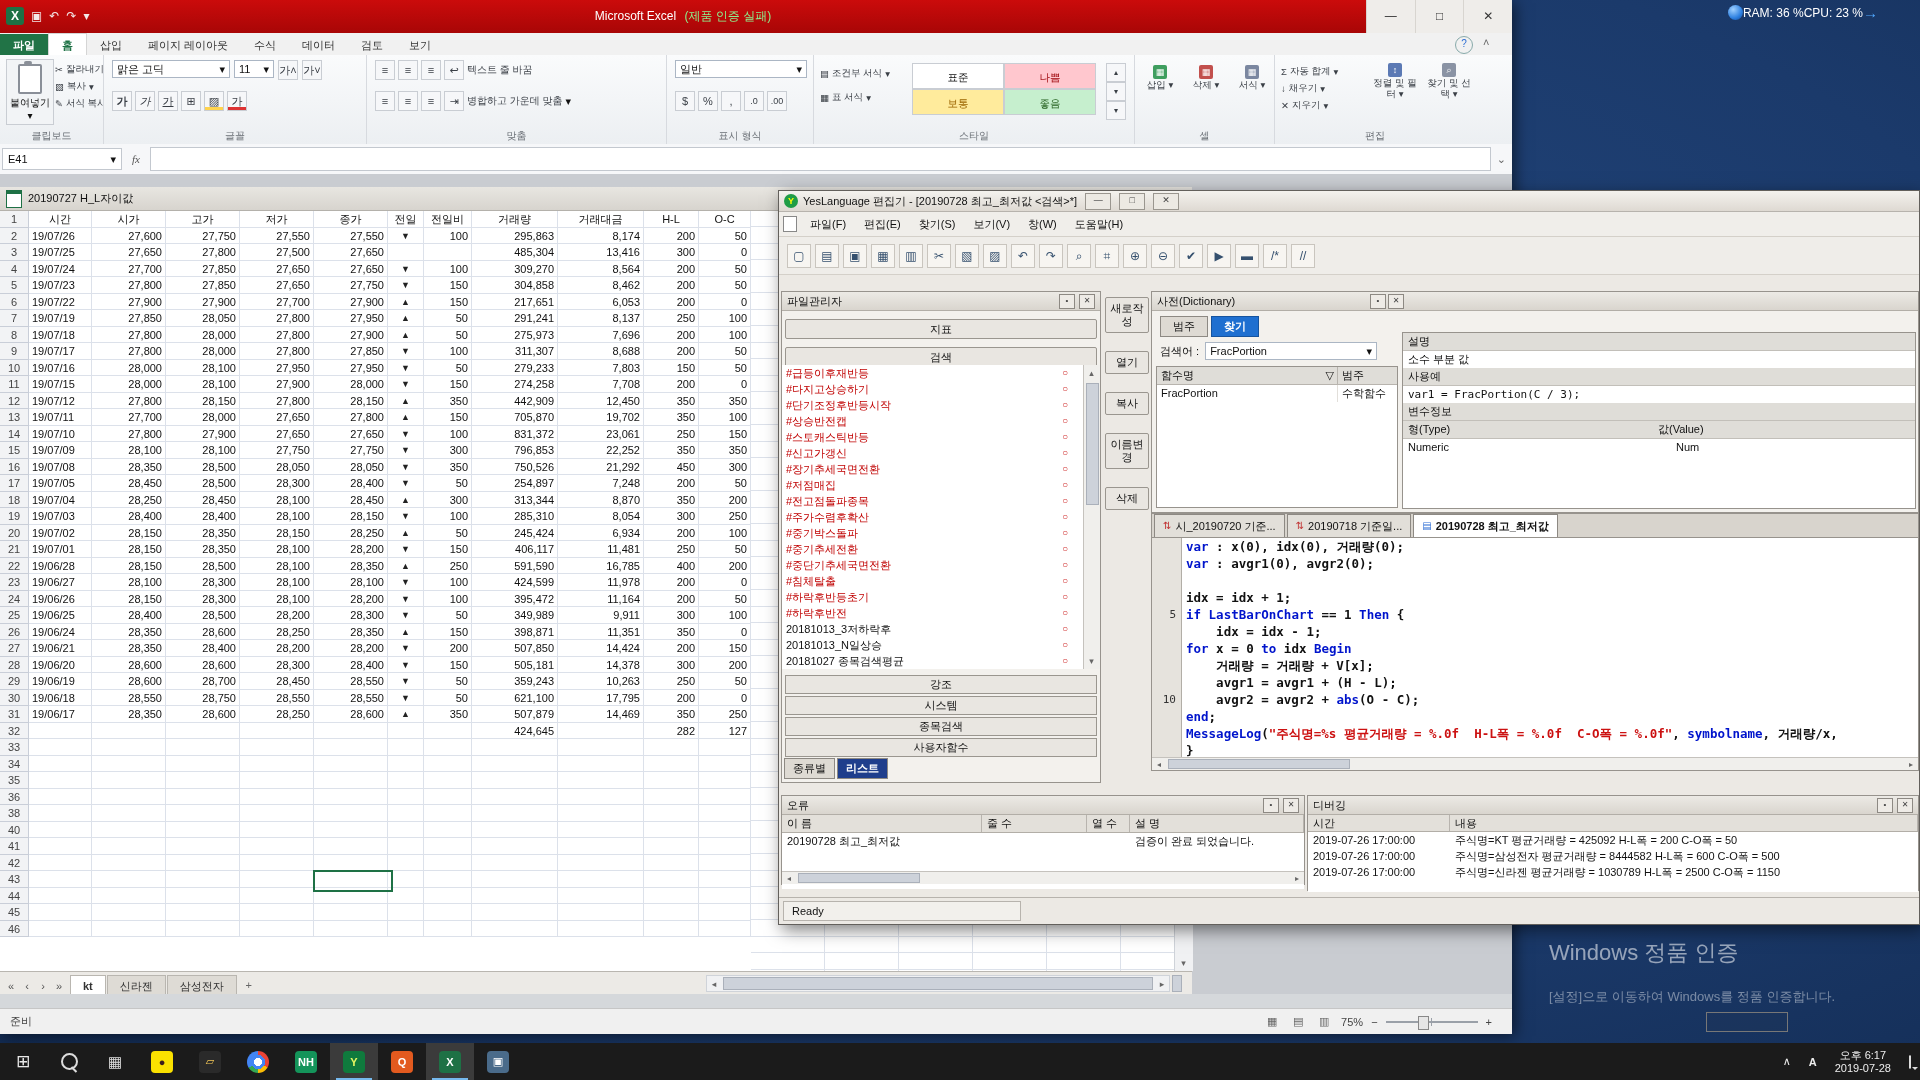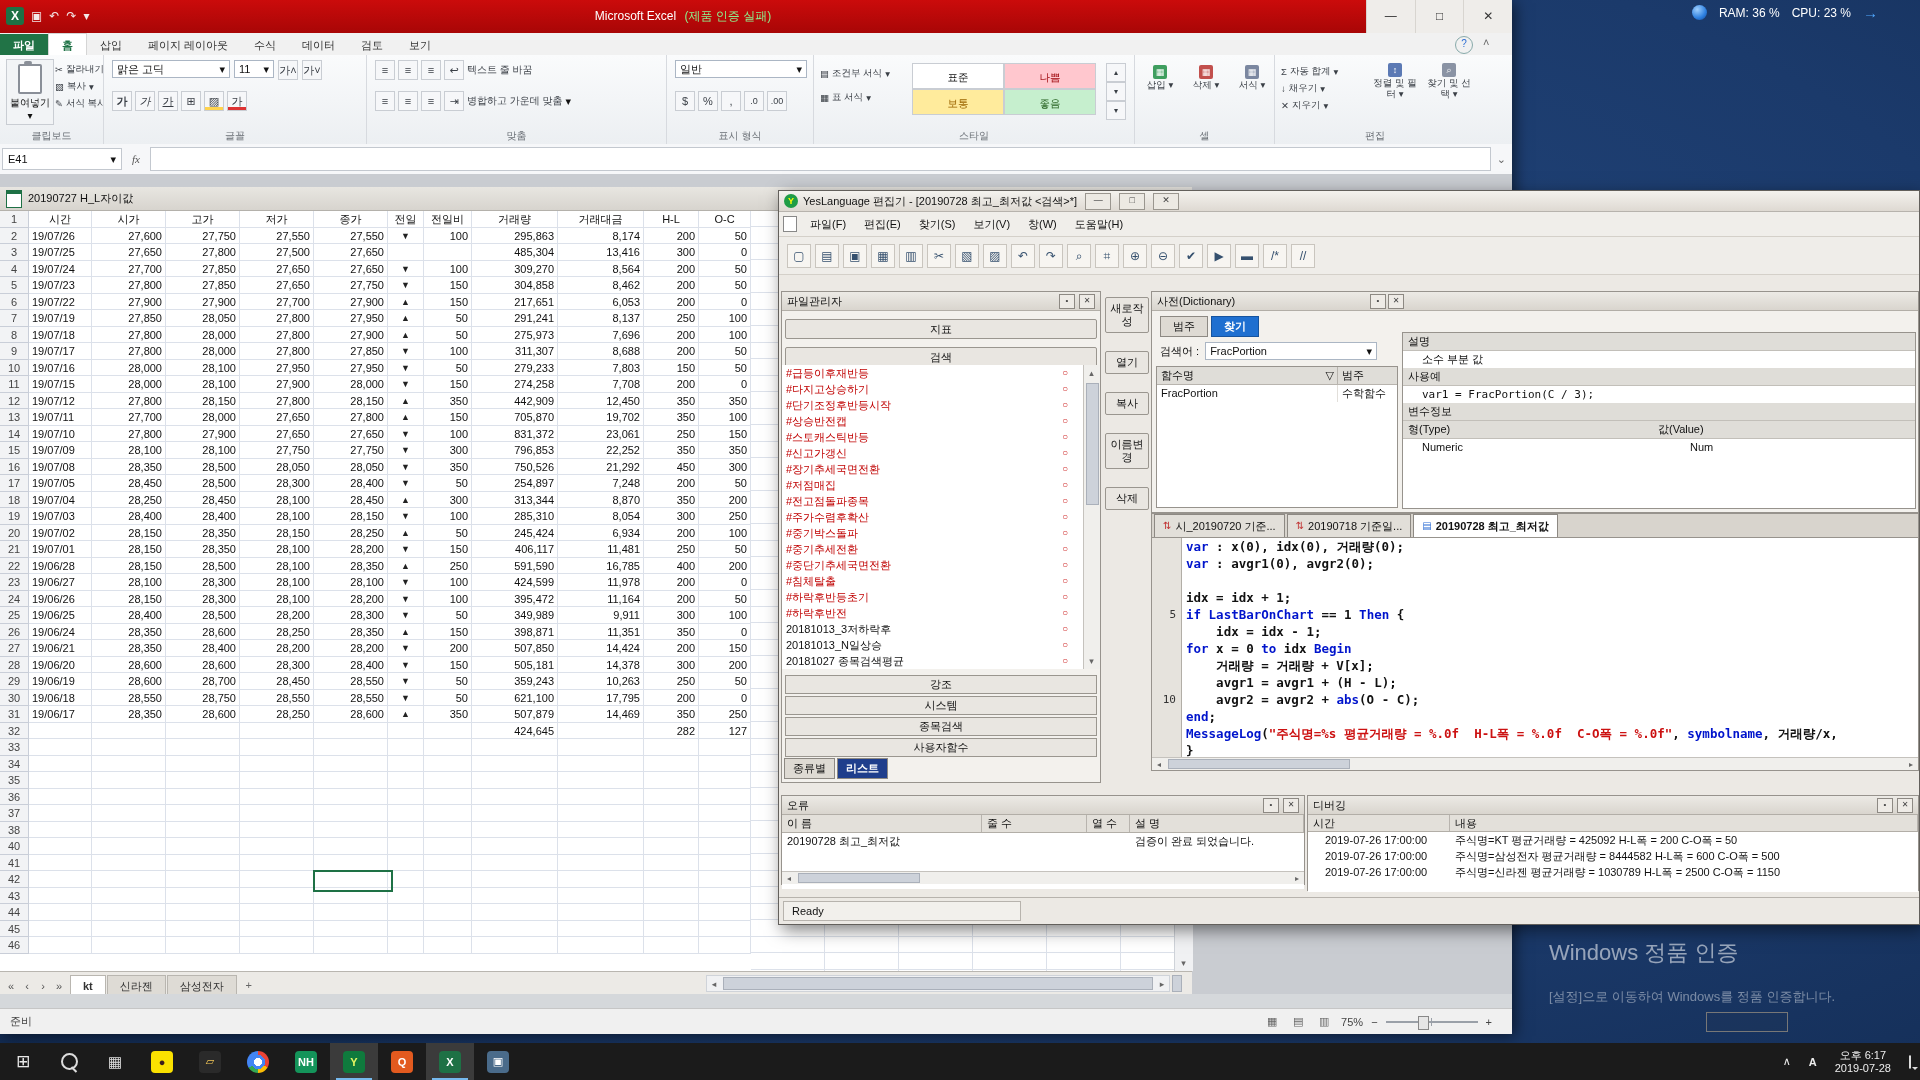--- a/index.html
+++ b/index.html
@@ -3,21 +3,21 @@
 <meta charset="utf-8">
 <style>
   html,body{margin:0;padding:0}
   body{width:1920px;height:1080px;overflow:hidden;position:relative;
        font-family:"Liberation Sans","DejaVu Sans",sans-serif;font-size:11px;color:#111;
        background:radial-gradient(ellipse at 60% 40%, #23477e 0%, #1b3a6b 55%, #122a50 100%);}
   .abs{position:absolute}
   .noselect{user-select:none}
 
   
-  .gadget{right:42px;top:4px;display:flex;align-items:center;gap:12px;color:#fff;font-size:12px;z-index:1}
+  .gadget{right:42px;top:4px;display:flex;align-items:center;gap:0;color:#fff;font-size:12px;z-index:1}
   .gball{width:15px;height:15px;border-radius:50%;background:radial-gradient(circle at 35% 30%,#9fd0ff,#2c7fe0 60%,#15448f)}
   .garrow{color:#52a9ff;font-size:15px;font-weight:bold}
   .watermark{right:85px;top:938px;text-align:left;z-index:5;pointer-events:none}
   .wm1{font-size:22px;color:rgba(255,255,255,.55)}
   .wm2{font-size:13px;color:rgba(255,255,255,.42);margin-top:20px}
 
   
   .xl{left:0;top:0;width:1512px;height:1033px;background:#c9ccd1;box-shadow:3px 3px 14px rgba(0,0,0,.55);z-index:2}
   .xl-title{left:0;top:0;width:1366px;height:33px;background:linear-gradient(#cb0b0b,#a80606)}
   .xl-qat{left:6px;top:7px;display:flex;align-items:center;gap:7px}
@@ -117,21 +117,21 @@
   .fmbtnwrap{position:absolute;left:0;top:381px;width:100%}
   .fmbtn{margin:2px 3px;height:17px;line-height:17px;text-align:center;background:#e9e6e1;border:1px solid #9a968f}
   .fmtabs{position:absolute;left:2px;top:466px;display:flex;gap:2px}
   .fmtab{padding:2px 8px;border:1px solid #8d8983;background:#dedad3}
   .fmtabs .fmtab:nth-child(2){background:#1f3e8c;color:#fff;font-weight:bold}
   .sidecol{left:326px;top:106px;width:44px}
   .sidebtn{margin-bottom:18px;padding:4px 2px;text-align:center;background:#e9e6e1;border:1px solid #9a968f;border-radius:2px;line-height:13px;word-break:break-all}
   .dtab{display:inline-block;padding:2px 12px;border:1px solid #8d8983;background:#dedad3;margin-right:3px}
   .dtab.on{background:#1e6fd0;color:#fff;font-weight:bold;border-color:#15539e}
   .dhdr{background:#dfddd8;border-bottom:1px solid #c2bfb9;padding:0 5px;height:17px;line-height:16px}
-  .drow{background:#fff;padding:0 19px;height:17px;line-height:17px}
+  .drow{background:#fff;padding:0 5px;height:17px;line-height:17px}
   .ctabbar{position:absolute;left:0;top:0;width:100%;height:24px;background:#d8d4cd;border-bottom:1px solid #97938d;display:flex;align-items:flex-end;padding-left:2px;box-sizing:border-box}
   .ctab{height:22px;line-height:22px;padding:0 8px;border:1px solid #8d8983;border-bottom:none;background:#e2dfd9;margin-right:2px;display:flex;gap:4px;align-items:center}
   .ctab.on{background:#fff;font-weight:bold}
   .cicon{color:#c03030;font-size:10px}
   .code-wrap{position:absolute;left:0;top:24px;right:0;bottom:12px;background:#fff;display:flex;overflow:hidden}
   #code-gutter{width:30px;background:#e6e3dd;border-right:1px solid #b2aea7;text-align:right;padding-right:5px;box-sizing:border-box;color:#333;
      font-family:"DejaVu Sans Mono","Liberation Mono",monospace;font-size:11px}
   .gut-ln{height:17px;line-height:17px}
   #code-lines{flex:1;padding-left:4px;font-family:"DejaVu Sans Mono","Liberation Mono",monospace;font-size:12.5px;font-weight:bold;color:#111}
   .code-ln{height:17px;line-height:17px;white-space:pre}
@@ -142,21 +142,21 @@
   .errhead{display:flex;height:17px;background:#e3e0da;border-bottom:1px solid #b2aea7}
   .errhead span{border-right:1px solid #b8b4ae;line-height:17px;padding-left:5px;box-sizing:border-box}
   #err-rows .errow{display:flex;height:16px;line-height:16px;background:#fff}
   .err .ec0,#err-rows .c0{width:200px;padding-left:5px;box-sizing:border-box;overflow:hidden}
   .err .ec1,#err-rows .c1{width:105px;padding-left:5px;box-sizing:border-box}
   .err .ec2,#err-rows .c2{width:43px;padding-left:5px;box-sizing:border-box}
   .err .ec3,#err-rows .c3{flex:1;padding-left:5px;box-sizing:border-box;overflow:hidden}
   .dbghead{display:flex;height:16px;background:#e3e0da;border-bottom:1px solid #b2aea7}
   .dbghead span{border-right:1px solid #b8b4ae;line-height:16px;padding-left:5px;box-sizing:border-box}
   #dbg-rows .dbgrow{display:flex;height:16px;line-height:16px;background:#fff}
-  #dbg-rows .c0{width:142px;padding-left:17px;box-sizing:border-box;flex:none;overflow:hidden}
+  #dbg-rows .c0{width:142px;padding-left:5px;box-sizing:border-box;flex:none;overflow:hidden}
   #dbg-rows .c1{flex:1;padding-left:5px;box-sizing:border-box;overflow:hidden;white-space:nowrap}
   .ed-status{left:0;top:706px;width:100%;height:26px;background:#ece9e4;border-top:1px solid #b7b3ad;display:flex;align-items:center;box-sizing:border-box}
   .ed-status .cell{margin-left:4px;border:1px solid #b7b3ad;background:#f2f0ec;height:18px;line-height:18px;padding:0 8px;min-width:220px}
 
   
   .tb{left:0;top:1043px;width:1920px;height:37px;background:#1b1b1b;z-index:6;display:flex;align-items:stretch}
   .tbbtn{width:46px;display:flex;align-items:center;justify-content:center;color:#eee}
   .startg{font-size:17px;color:#e8e8e8}
   .mag{width:13px;height:13px;border:2px solid #ddd;border-radius:50%;position:relative}
   .mag::after{content:"";position:absolute;left:10px;top:11px;width:2px;height:7px;background:#ddd;transform:rotate(-45deg)}
@@ -875,34 +875,20 @@
         <span class="c4"></span>
         <span class="c5"></span>
         <span class="c6"></span>
         <span class="c7"></span>
         <span class="c8"></span>
         <span class="c9"></span>
         <span class="c10"></span>
         <span class="c11"></span>
       </div>
       <div class="xlrow">
-        <span class="c0">37</span>
-        <span class="c1"></span>
-        <span class="c2"></span>
-        <span class="c3"></span>
-        <span class="c4"></span>
-        <span class="c5"></span>
-        <span class="c6"></span>
-        <span class="c7"></span>
-        <span class="c8"></span>
-        <span class="c9"></span>
-        <span class="c10"></span>
-        <span class="c11"></span>
-      </div>
-      <div class="xlrow">
         <span class="c0">38</span>
         <span class="c1"></span>
         <span class="c2"></span>
         <span class="c3"></span>
         <span class="c4"></span>
         <span class="c5"></span>
         <span class="c6"></span>
         <span class="c7"></span>
         <span class="c8"></span>
         <span class="c9"></span>

